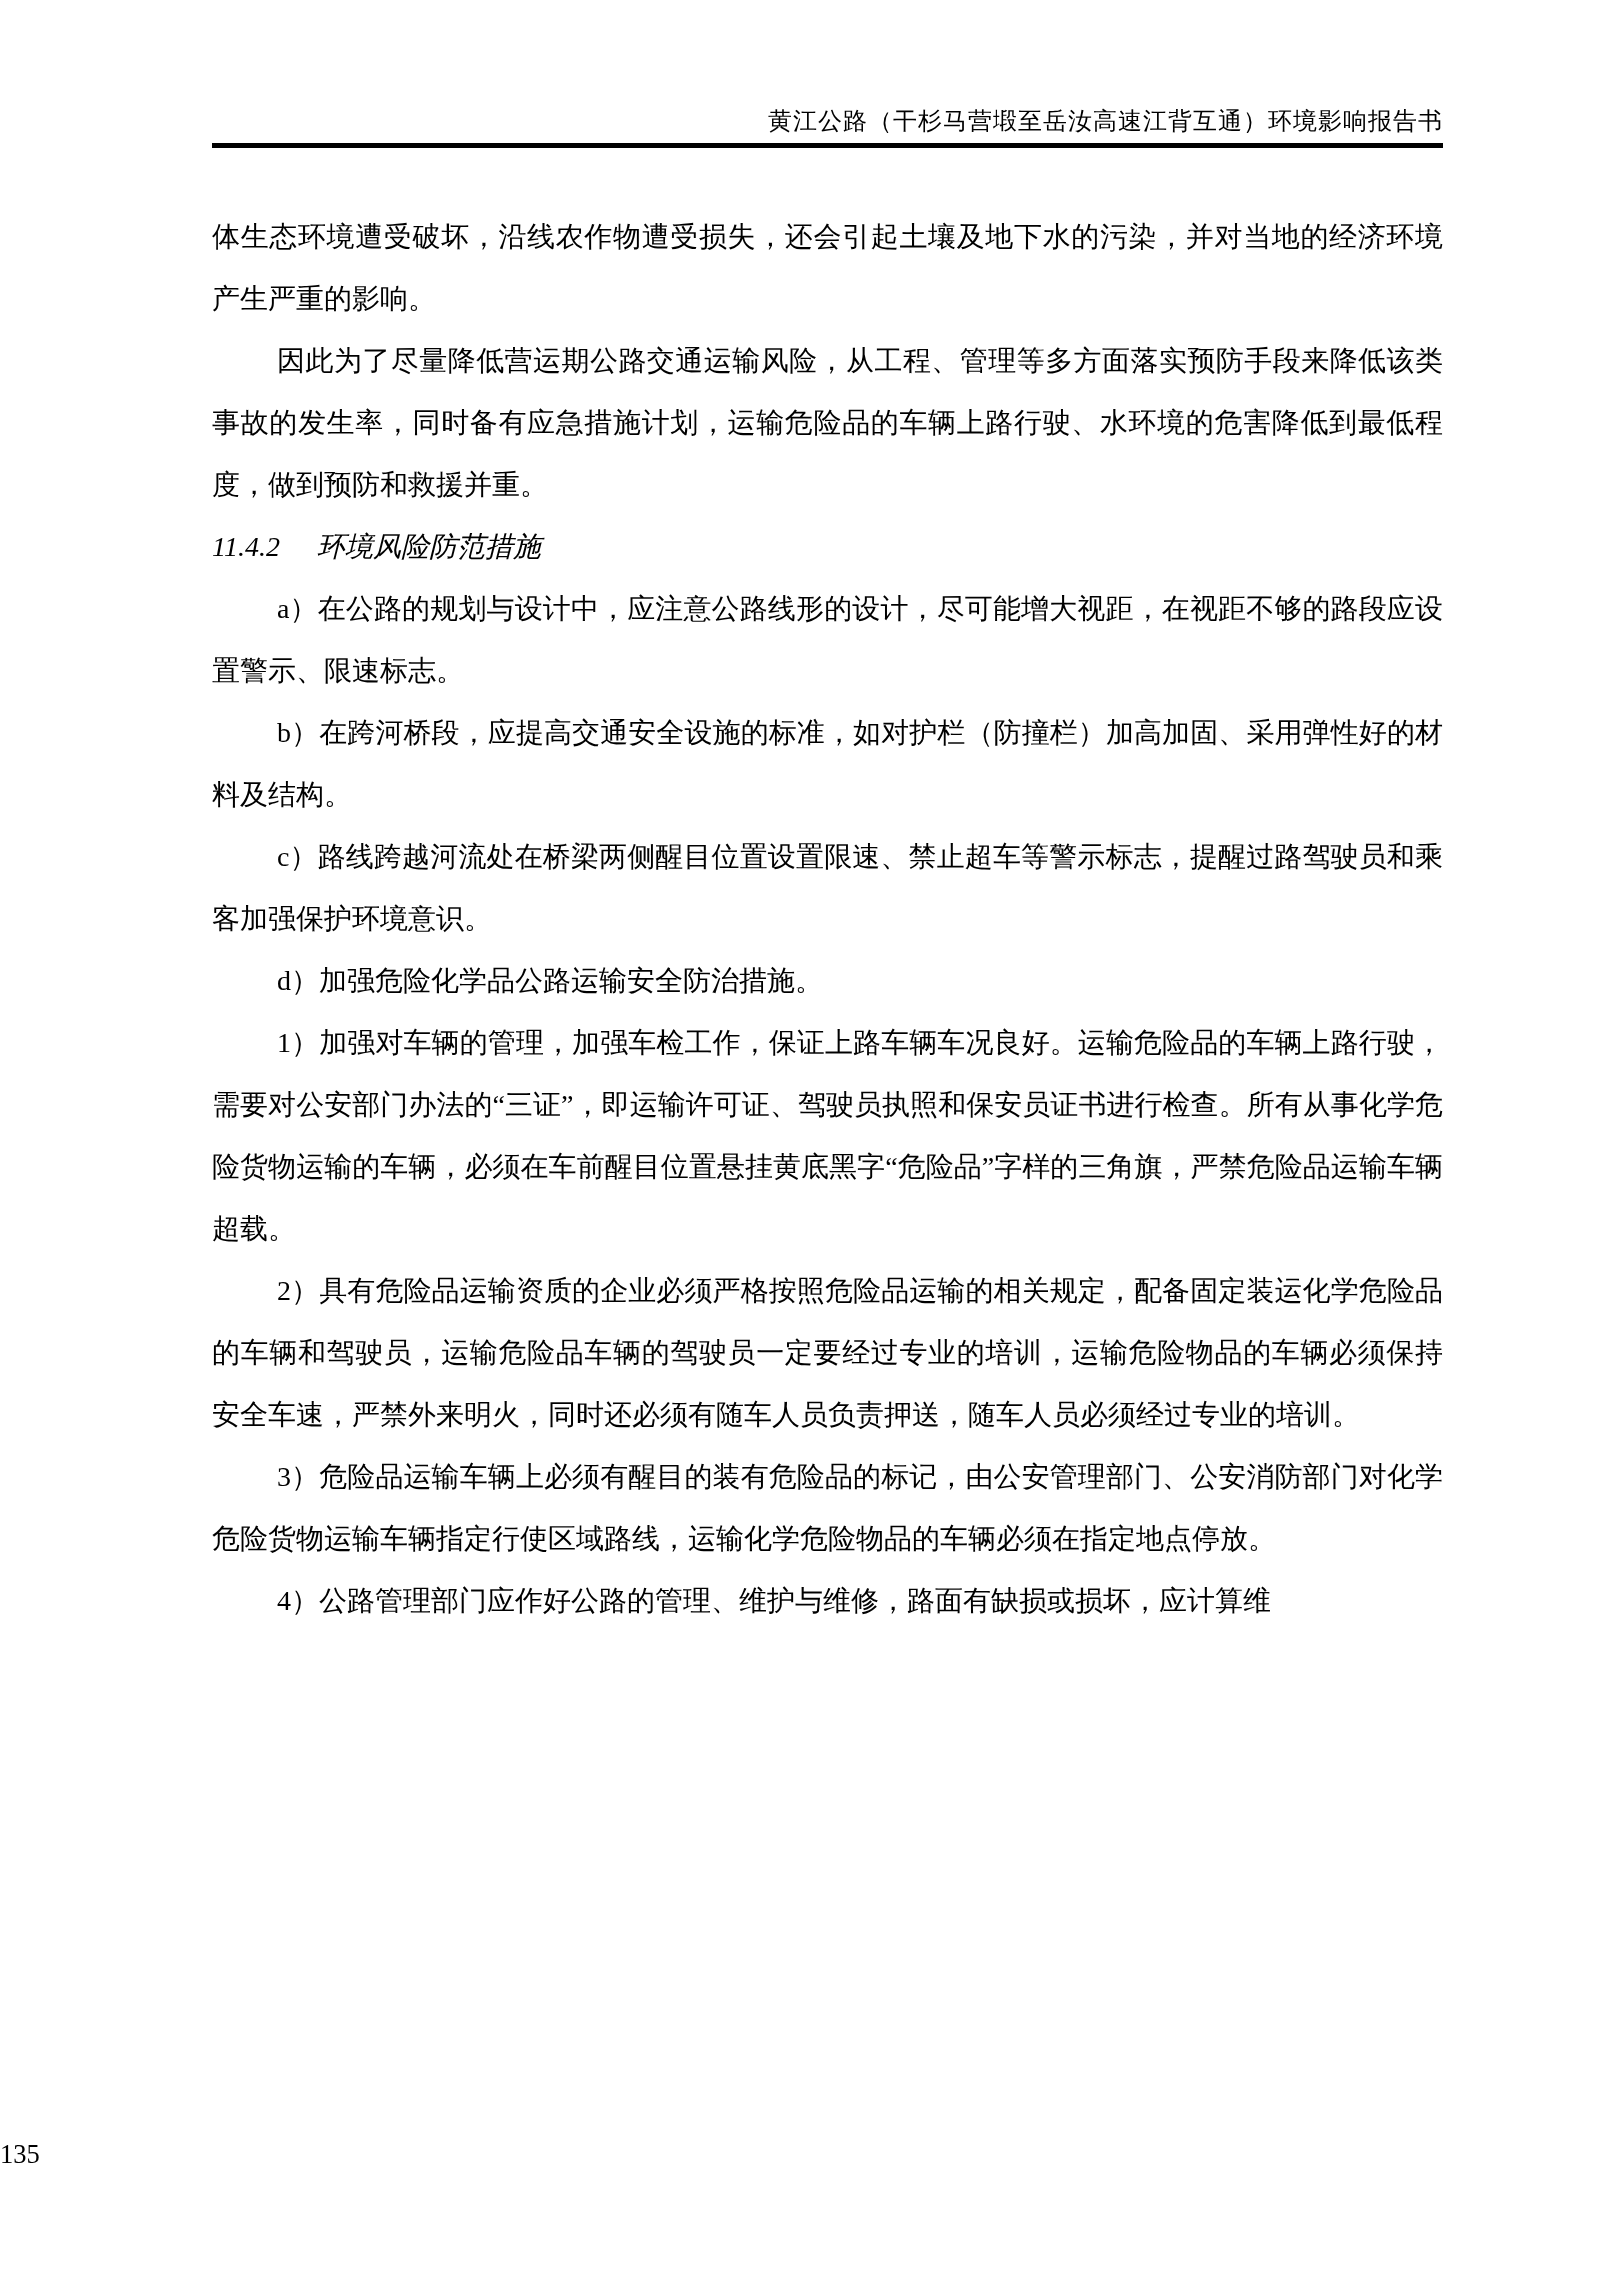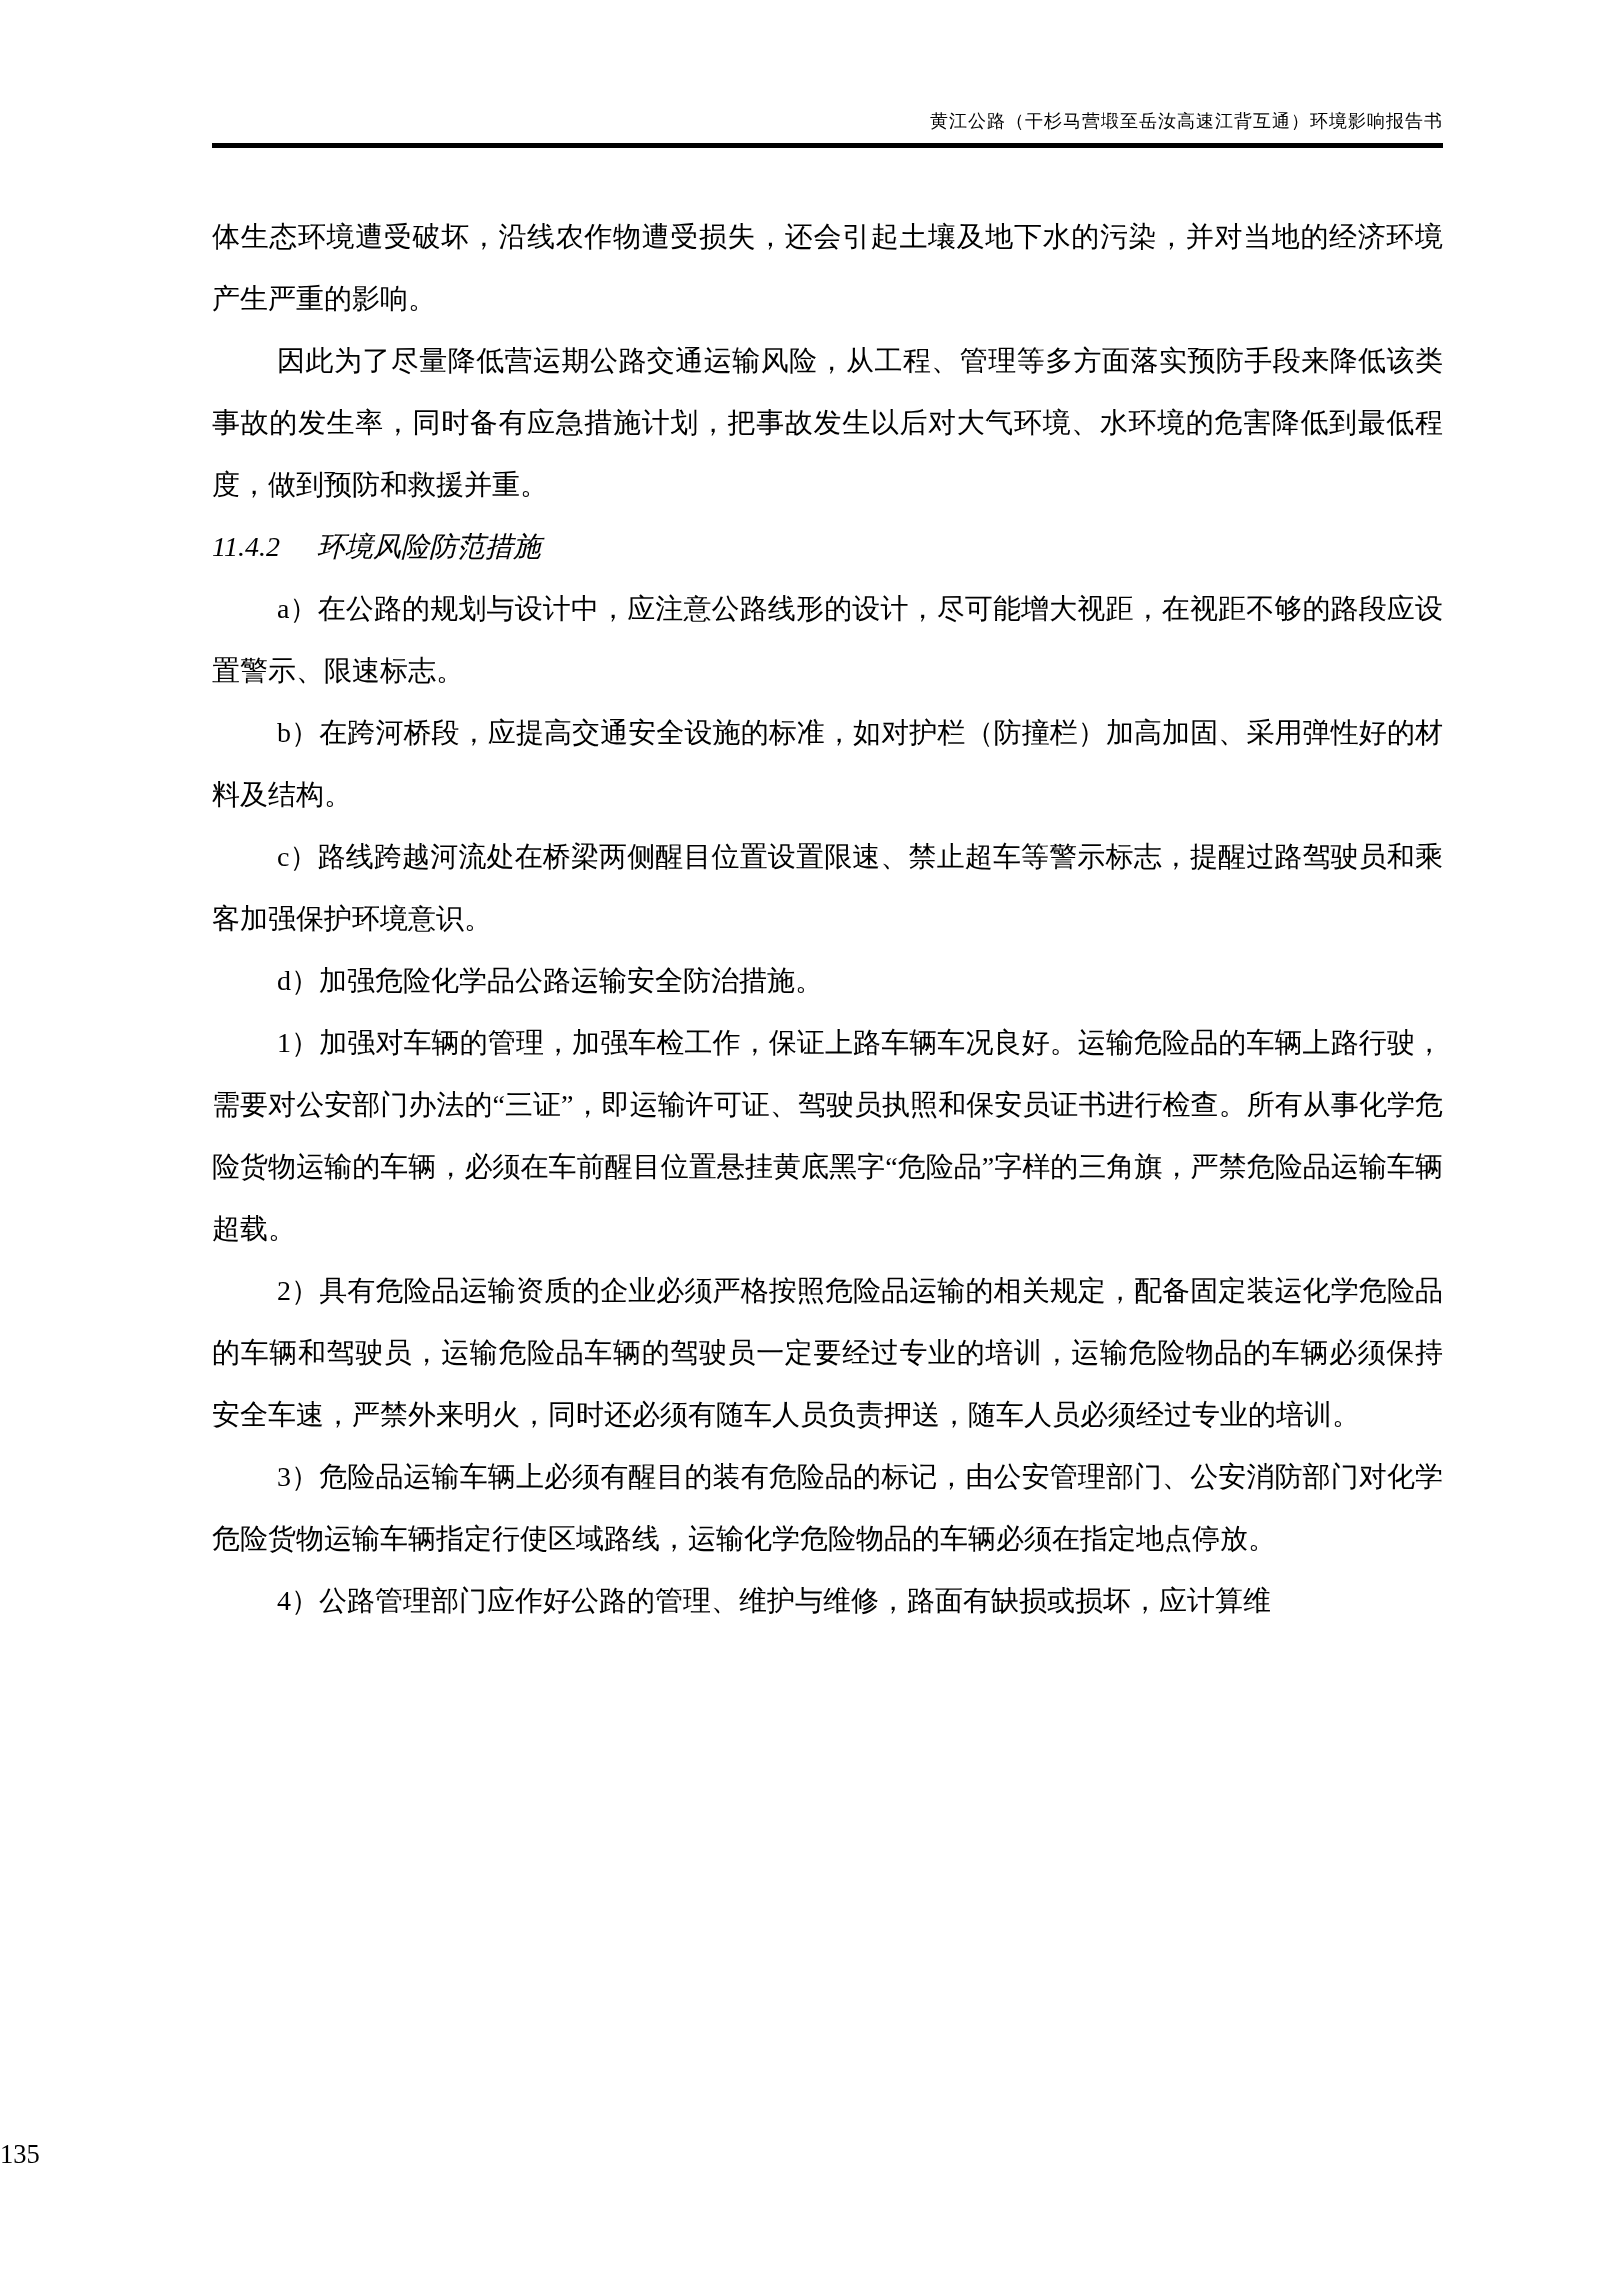--- a/index.html
+++ b/index.html
@@ -17,21 +17,21 @@
   .page {
     position: absolute;
     inset: 0;
   }
   .page-header {
     position: absolute;
     left: 212px;
     top: 102px;
     width: 1231px;
     text-align: right;
-    font-size: 18px;
+    font-size: 24px;
     line-height: 39px;
     letter-spacing: 1px;
     padding-bottom: 2px;
     border-bottom: 5.9px solid #000000;
   }
   .doc-body {
     position: absolute;
     left: 212px;
     top: 206px;
     width: 1231px;
@@ -67,21 +67,21 @@
 <body>
 
 <div class="page">
 
   <header class="page-header">
     <span>黄江公路（干杉马营塅至岳汝高速江背互通）环境影响报告书</span>
   </header>
 
   <main class="doc-body">
     <p class="para">体生态环境遭受破坏，沿线农作物遭受损失，还会引起土壤及地下水的污染，并对当地的经济环境产生严重的影响。</p>
-    <p class="para indent">因此为了尽量降低营运期公路交通运输风险，从工程、管理等多方面落实预防手段来降低该类事故的发生率，同时备有应急措施计划，把事故发生以后对大气环境、水环境的危害降低到最低程度，做到预防和救援并重。</p>
+    <p class="para indent">因此为了尽量降低营运期公路交通运输风险，从工程、管理等多方面落实预防手段来降低该类事故的发生率，同时备有应急措施计划，运输危险品的车辆上路行驶、水环境的危害降低到最低程度，做到预防和救援并重。</p>
 
     <p class="heading">
       <span class="sec-num">11.4.2</span><span class="sec-title">环境风险防范措施</span>
     </p>
 
     <p class="para indent">a）在公路的规划与设计中，应注意公路线形的设计，尽可能增大视距，在视距不够的路段应设置警示、限速标志。</p>
     <p class="para indent">b）在跨河桥段，应提高交通安全设施的标准，如对护栏（防撞栏）加高加固、采用弹性好的材料及结构。</p>
     <p class="para indent">c）路线跨越河流处在桥梁两侧醒目位置设置限速、禁止超车等警示标志，提醒过路驾驶员和乘客加强保护环境意识。</p>
     <p class="para indent">d）加强危险化学品公路运输安全防治措施。</p>
     <p class="para indent">1）加强对车辆的管理，加强车检工作，保证上路车辆车况良好。运输危险品的车辆上路行驶，需要对公安部门办法的“三证”，即运输许可证、驾驶员执照和保安员证书进行检查。所有从事化学危险货物运输的车辆，必须在车前醒目位置悬挂黄底黑字“危险品”字样的三角旗，严禁危险品运输车辆超载。</p>

